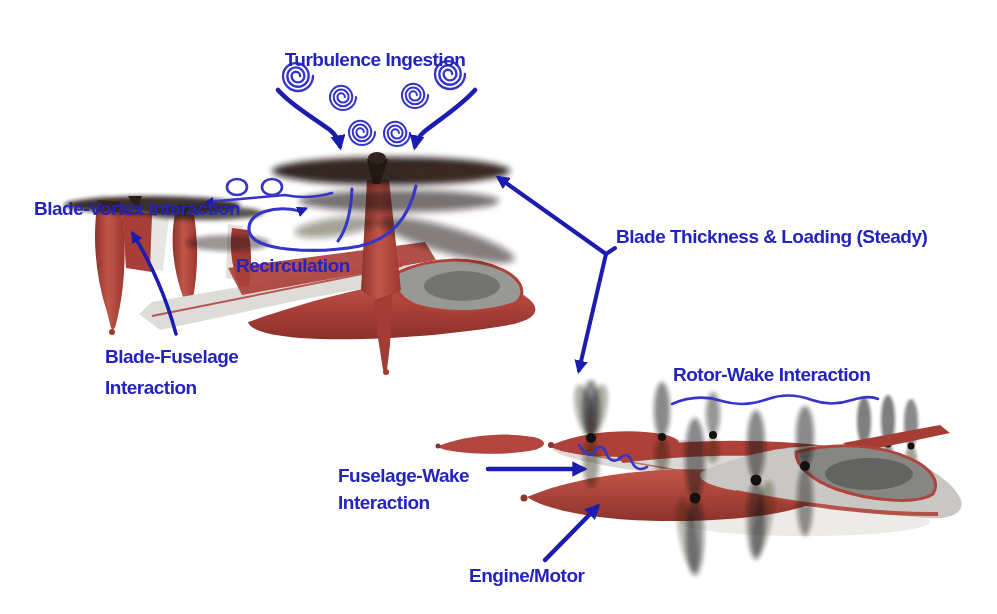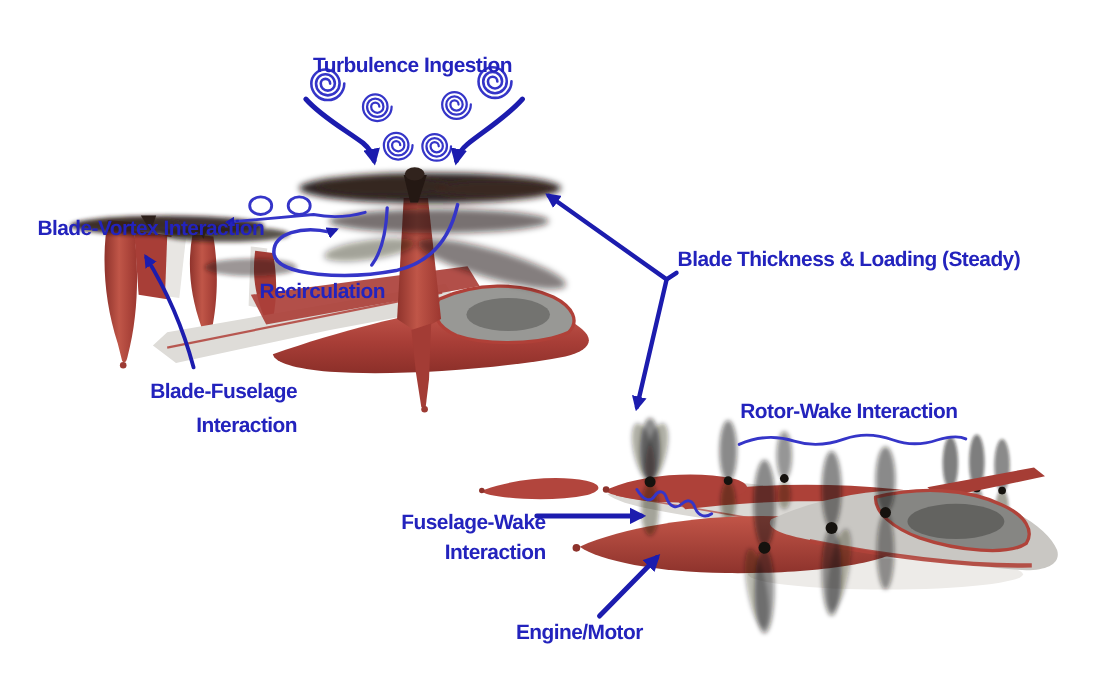--- a/index.html
+++ b/index.html
@@ -8,21 +8,21 @@
     position:relative;width:997px;height:614px;overflow:hidden;
     background:var(--background,#ffffff);
     font-family:"Liberation Sans",sans-serif;
   }
   .canvas svg{position:absolute;left:0;top:0;}
   .lbl{
     position:absolute;font-weight:700;font-size:19px;line-height:22px;
     letter-spacing:-0.5px;color:var(--label,#2323bd);white-space:nowrap;
     z-index:5;
   }
-  .lbl.center{text-align:right;}
+  .lbl.center{text-align:left;}
   .lbl .l2{display:block;}
   .arrow{fill:none;stroke:var(--arrow,#1c1cae);stroke-linecap:round;stroke-linejoin:round;}
   .sketch{fill:none;stroke:var(--sketch,#2a2ac4);stroke-linecap:round;stroke-linejoin:round;}
   .spiral{fill:none;stroke:var(--sketch,#2a2ac4);stroke-width:2.2;stroke-linecap:round;}
   .ahead{fill:var(--arrow,#1c1cae);}
 </style>
 </head>
 <body>
 
 <div class="canvas">

